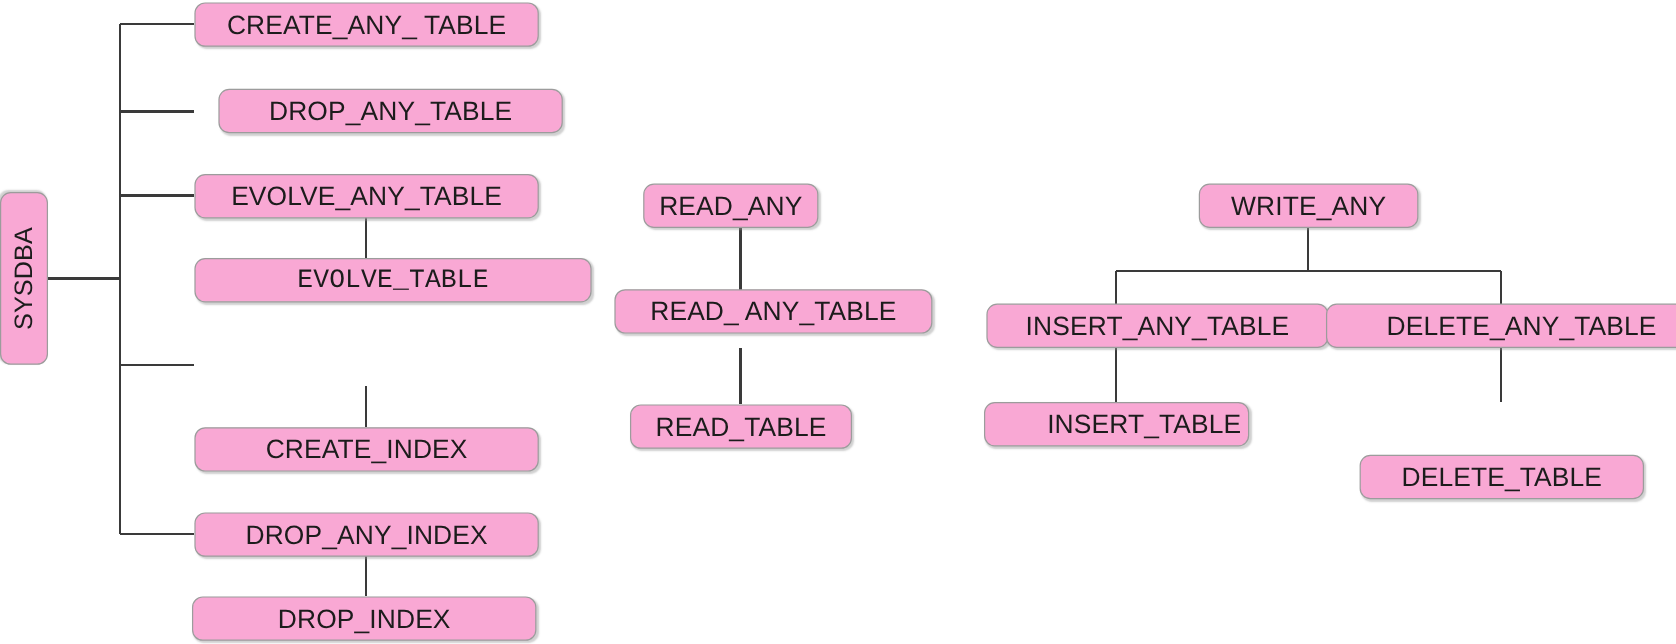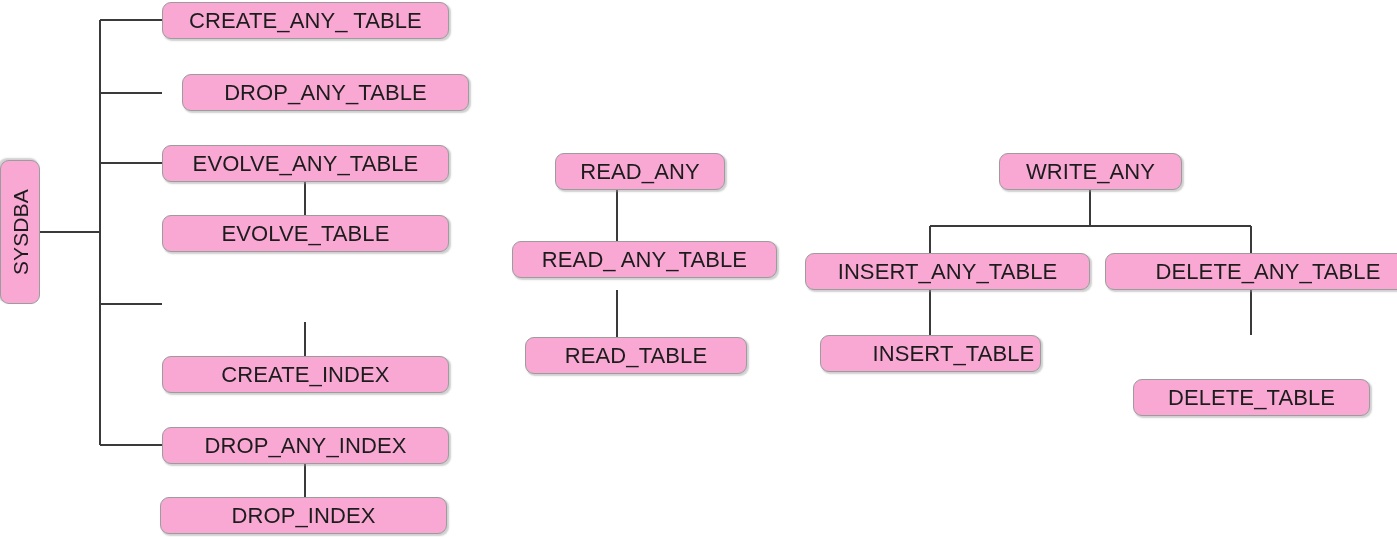--- a/index.html
+++ b/index.html
@@ -95,54 +95,54 @@
   </div>
 
   <div class="node" style="left:146px; top:74px; width:287px; height:37px;margin-left:36px;">
     <span class="node-label">DROP_ANY_TABLE</span>
   </div>
 
   <div class="node" style="left:162px; top:145px; width:287px; height:37px;">
     <span class="node-label">EVOLVE_ANY_TABLE</span>
   </div>
 
-  <div class="node" style="left:162px; top:215px; width:287px; height:37px;">
+  <div class="node" style="left:162px; top:215px; width:331px; height:37px;font-family:Liberation Mono, monospace;">
     <span class="node-label">EVOLVE_TABLE</span>
   </div>
 
 
   <div class="node" style="left:162px; top:356px; width:287px; height:37px;">
     <span class="node-label">CREATE_INDEX</span>
   </div>
 
   <div class="node" style="left:160px; top:497px; width:287px; height:37px;">
     <span class="node-label">DROP_INDEX</span>
   </div>
 
   <div class="node" style="left:162px; top:427px; width:287px; height:37px;">
     <span class="node-label">DROP_ANY_INDEX</span>
   </div>
 
-  <div class="node" style="left:555px; top:153px; width:170px; height:37px;">
+  <div class="node" style="left:536px; top:153px; width:146px; height:37px;">
     <span class="node-label">READ_ANY</span>
   </div>
 
   <div class="node" style="left:485px; top:241px; width:265px; height:37px;margin-left:27px;">
     <span class="node-label">READ_ ANY_TABLE</span>
   </div>
 
-  <div class="node" style="left:525px; top:337px; width:222px; height:37px;">
+  <div class="node" style="left:525px; top:337px; width:185px; height:37px;">
     <span class="node-label">READ_TABLE</span>
   </div>
 
   <div class="node" style="left:999px; top:153px; width:183px; height:37px;">
     <span class="node-label">WRITE_ANY</span>
   </div>
 
-  <div class="node" style="left:805px; top:253px; width:285px; height:37px;">
+  <div class="node" style="left:822px; top:253px; width:285px; height:37px;">
     <span class="node-label">INSERT_ANY_TABLE</span>
   </div>
 
   <div class="node" style="left:1105px; top:253px; width:326px; height:37px;">
     <span class="node-label">DELETE_ANY_TABLE</span>
   </div>
 
   <div class="node" style="left:820px; top:335px; width:221px; height:37px;padding-left:46px;">
     <span class="node-label">INSERT_TABLE</span>
   </div>

